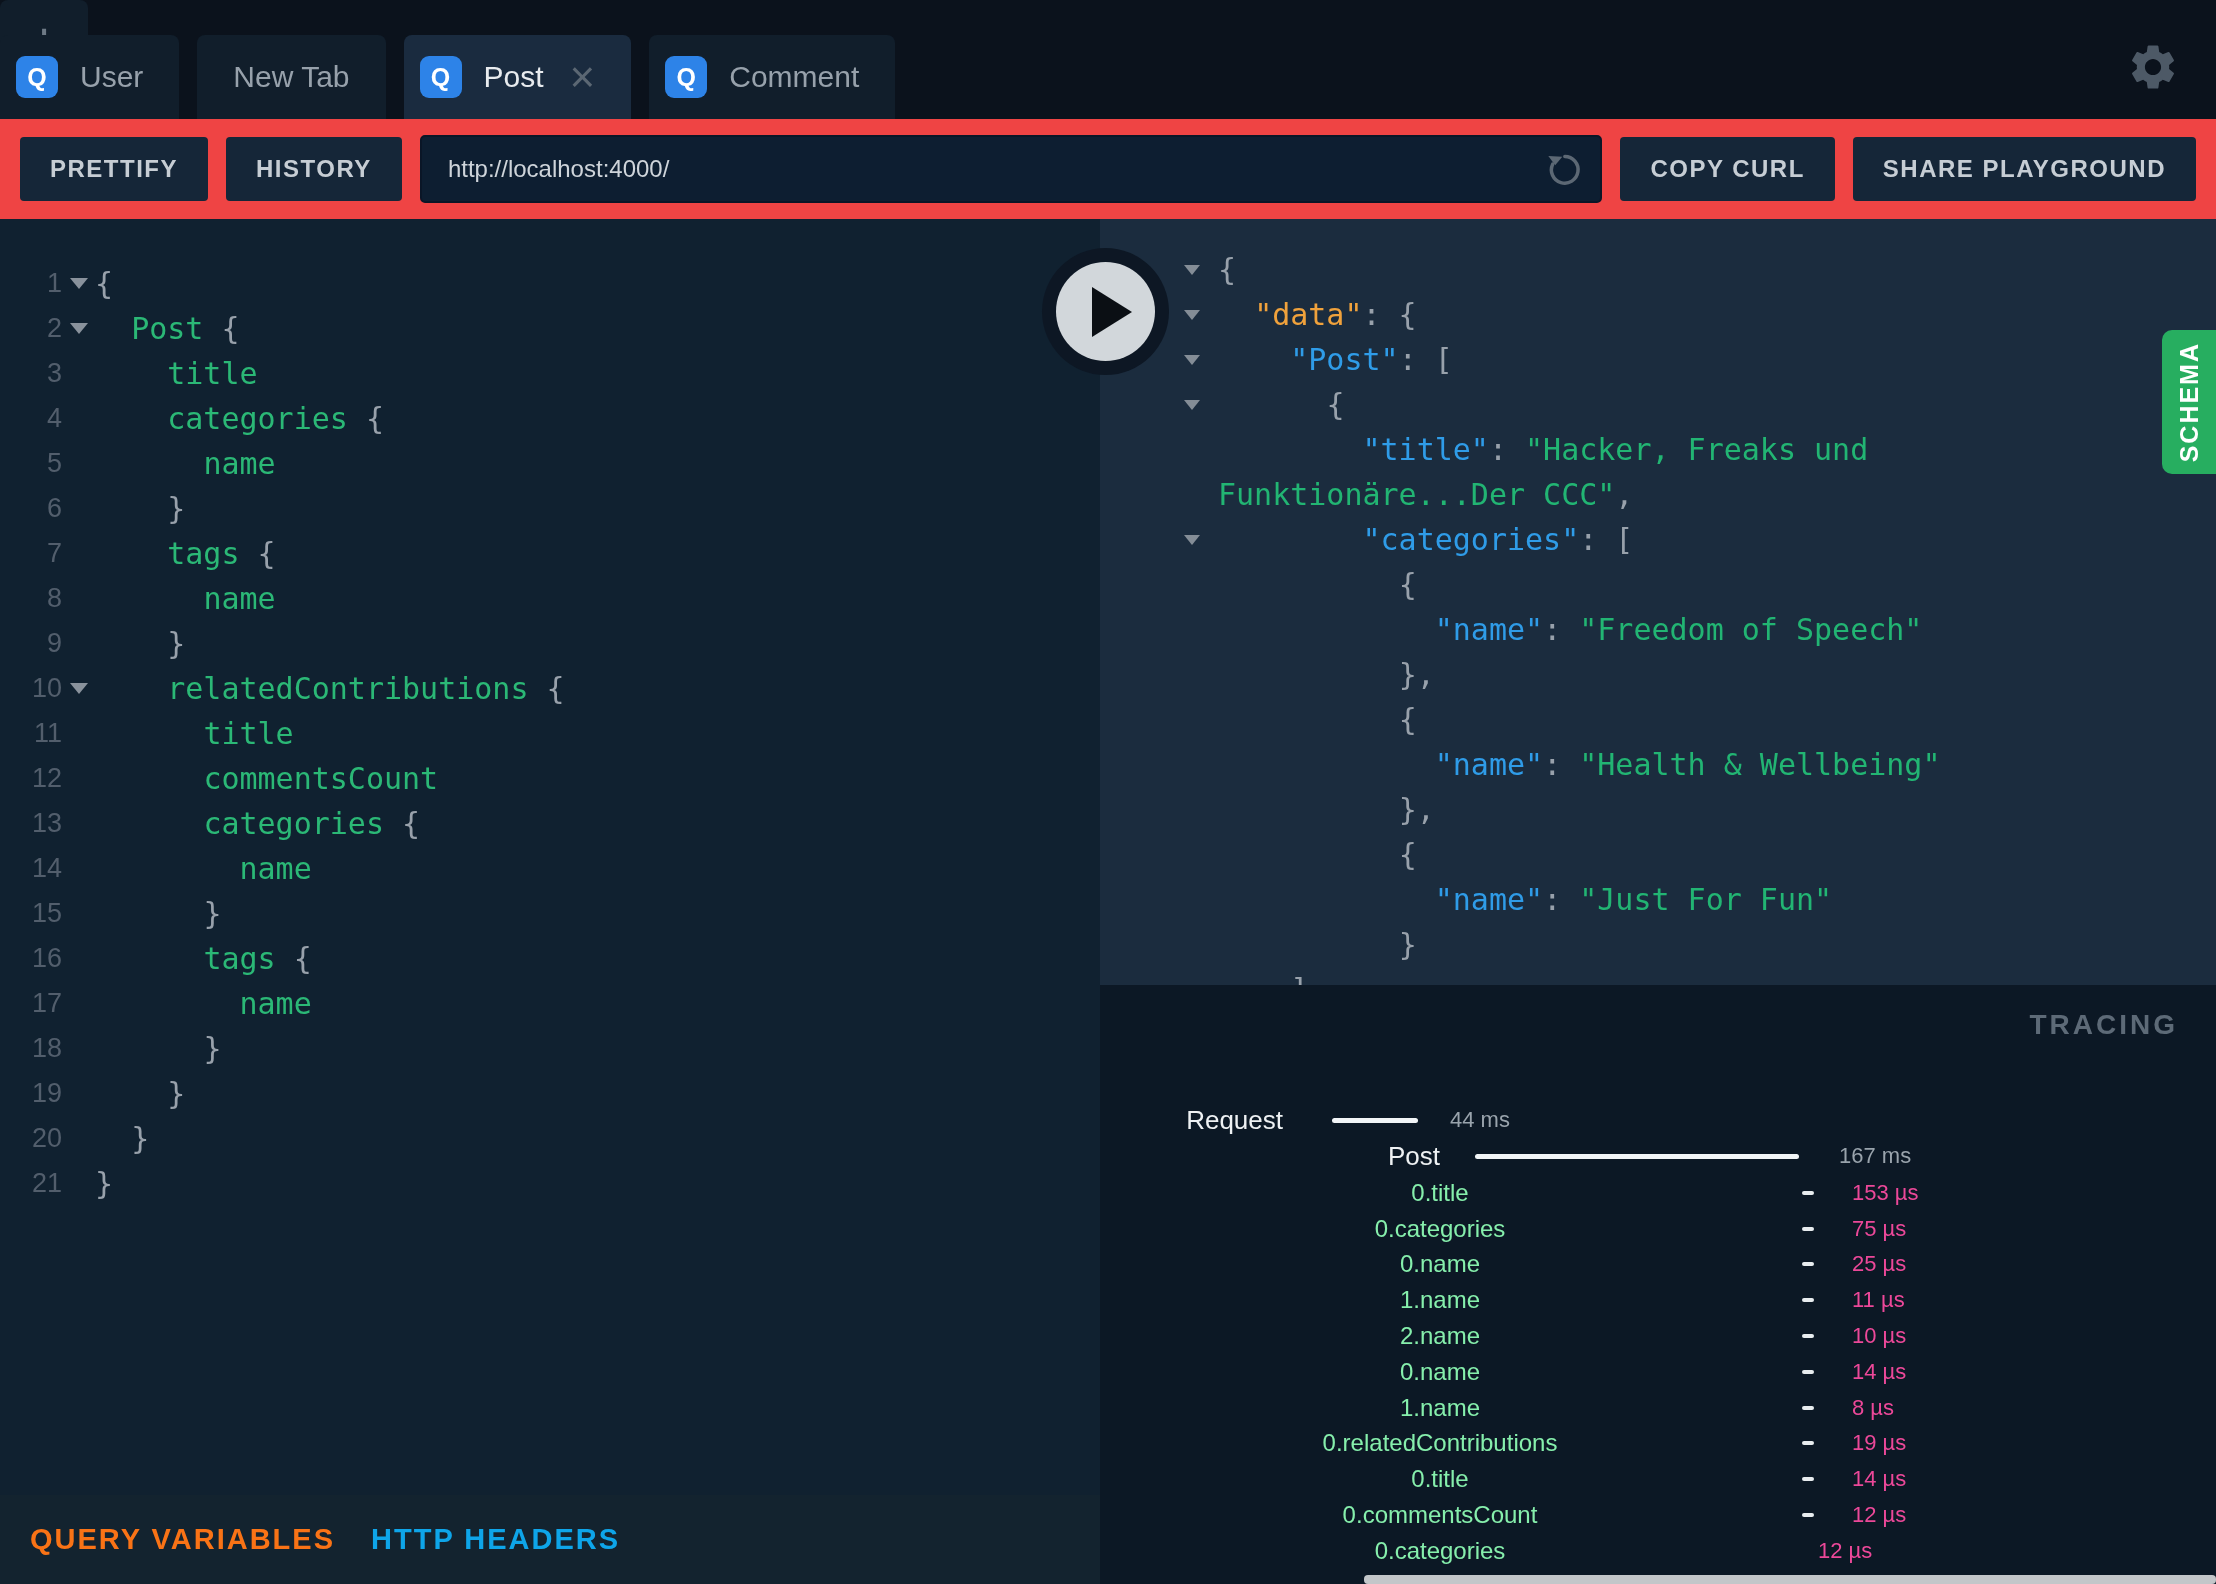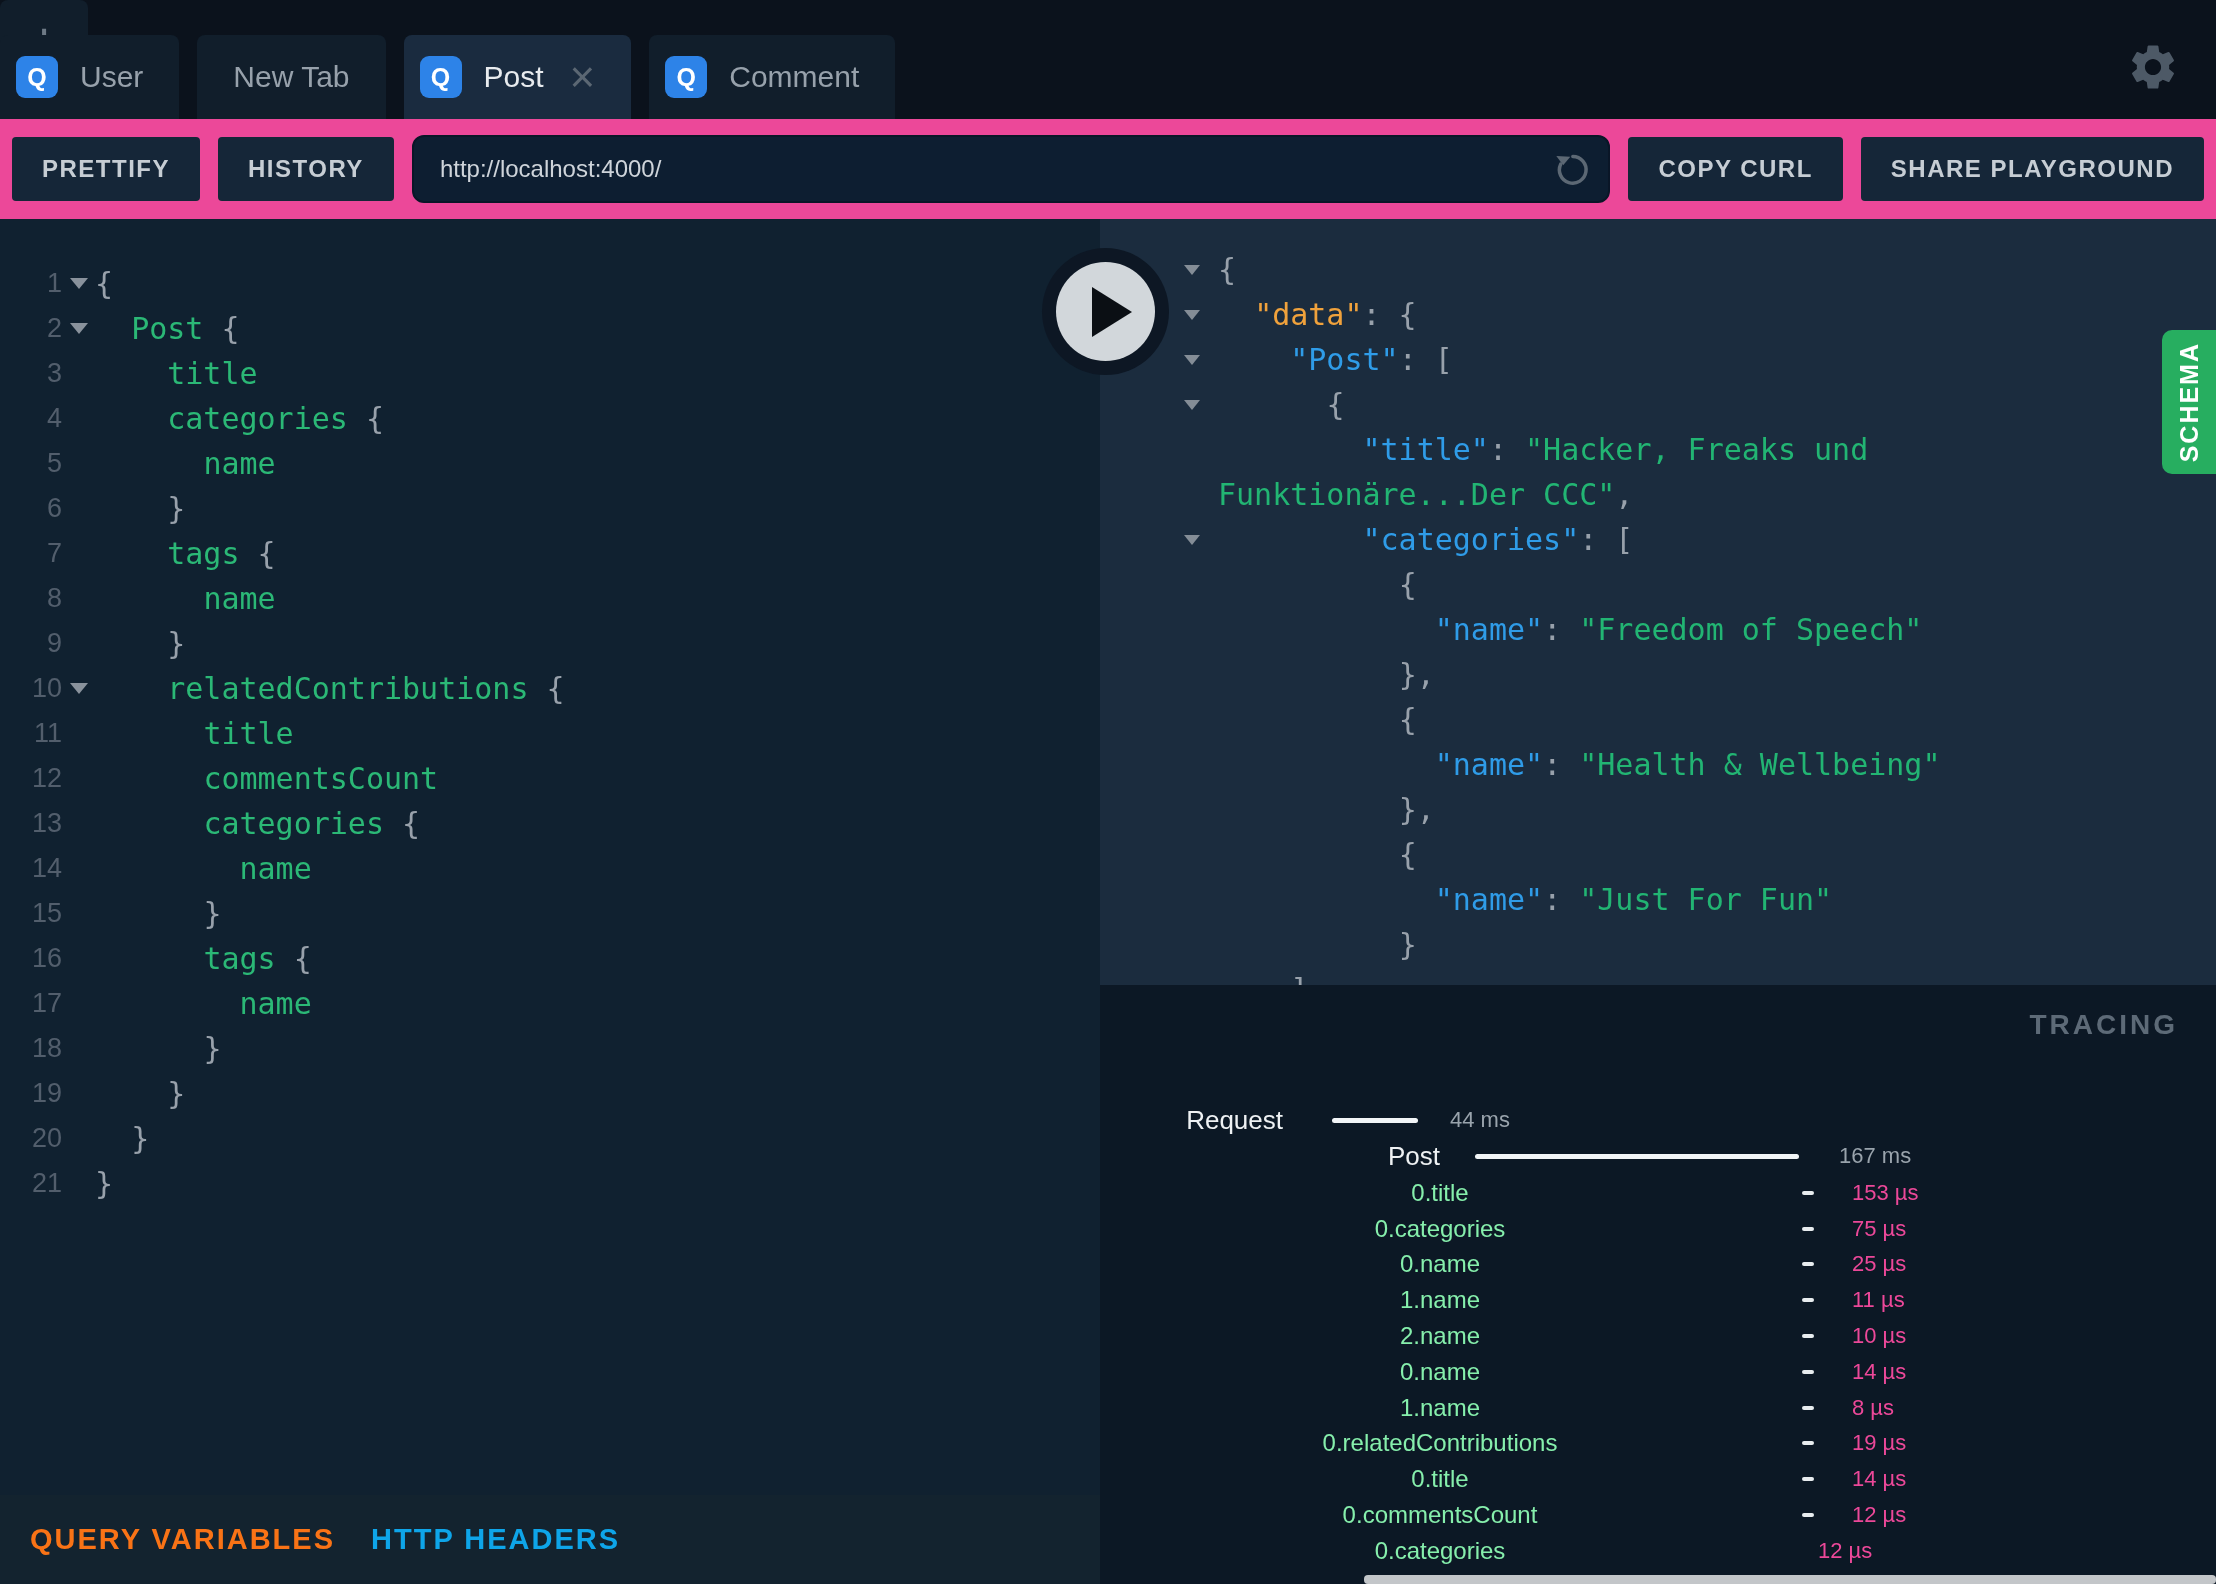--- a/index.html
+++ b/index.html
@@ -32,30 +32,30 @@
   .add-tab {
     width: 88px; height: 84px; background: #111e2b; border-radius: 8px 8px 0 0;
     display: flex; align-items: center; justify-content: center; cursor: pointer;
   }
   .add-tab span { color: #6e7a86; font-size: 56px; font-weight: normal; line-height: 1; }
   .gear-btn { position: absolute; top: 40px; right: 36px; width: 54px; height: 54px; cursor: pointer; }
 
   
   .toolbar {
     position: absolute; top: 119px; left: 0; width: 2216px; height: 100px;
-    background: #ec4899; display: flex; align-items: center; gap: 18px; padding: 0 12px;
+    background: #ef4444; display: flex; align-items: center; gap: 18px; padding: 0 20px;
   }
   .tbtn {
     height: 64px; border: none; border-radius: 4px; background: #152638;
     color: #c6cdd4; font-size: 24px; font-weight: bold; letter-spacing: 1.5px;
     padding: 0 30px; font-family: inherit; cursor: pointer; white-space: nowrap;
   }
   .url-wrap {
     flex: 1; height: 68px; background: #0d1e31; border: 2px solid #0a1627;
-    border-radius: 12px; display: flex; align-items: center; padding: 0 16px 0 26px;
+    border-radius: 5px; display: flex; align-items: center; padding: 0 16px 0 26px;
   }
   .url-input {
     flex: 1; background: transparent; border: none; outline: none;
     color: #ced4da; font-size: 24px; font-family: inherit;
   }
   .reload { width: 40px; height: 40px; cursor: pointer; flex: none; }
 
   
   .editor-pane {
     position: absolute; left: 0; top: 219px; width: 1100px; height: 1276px;

